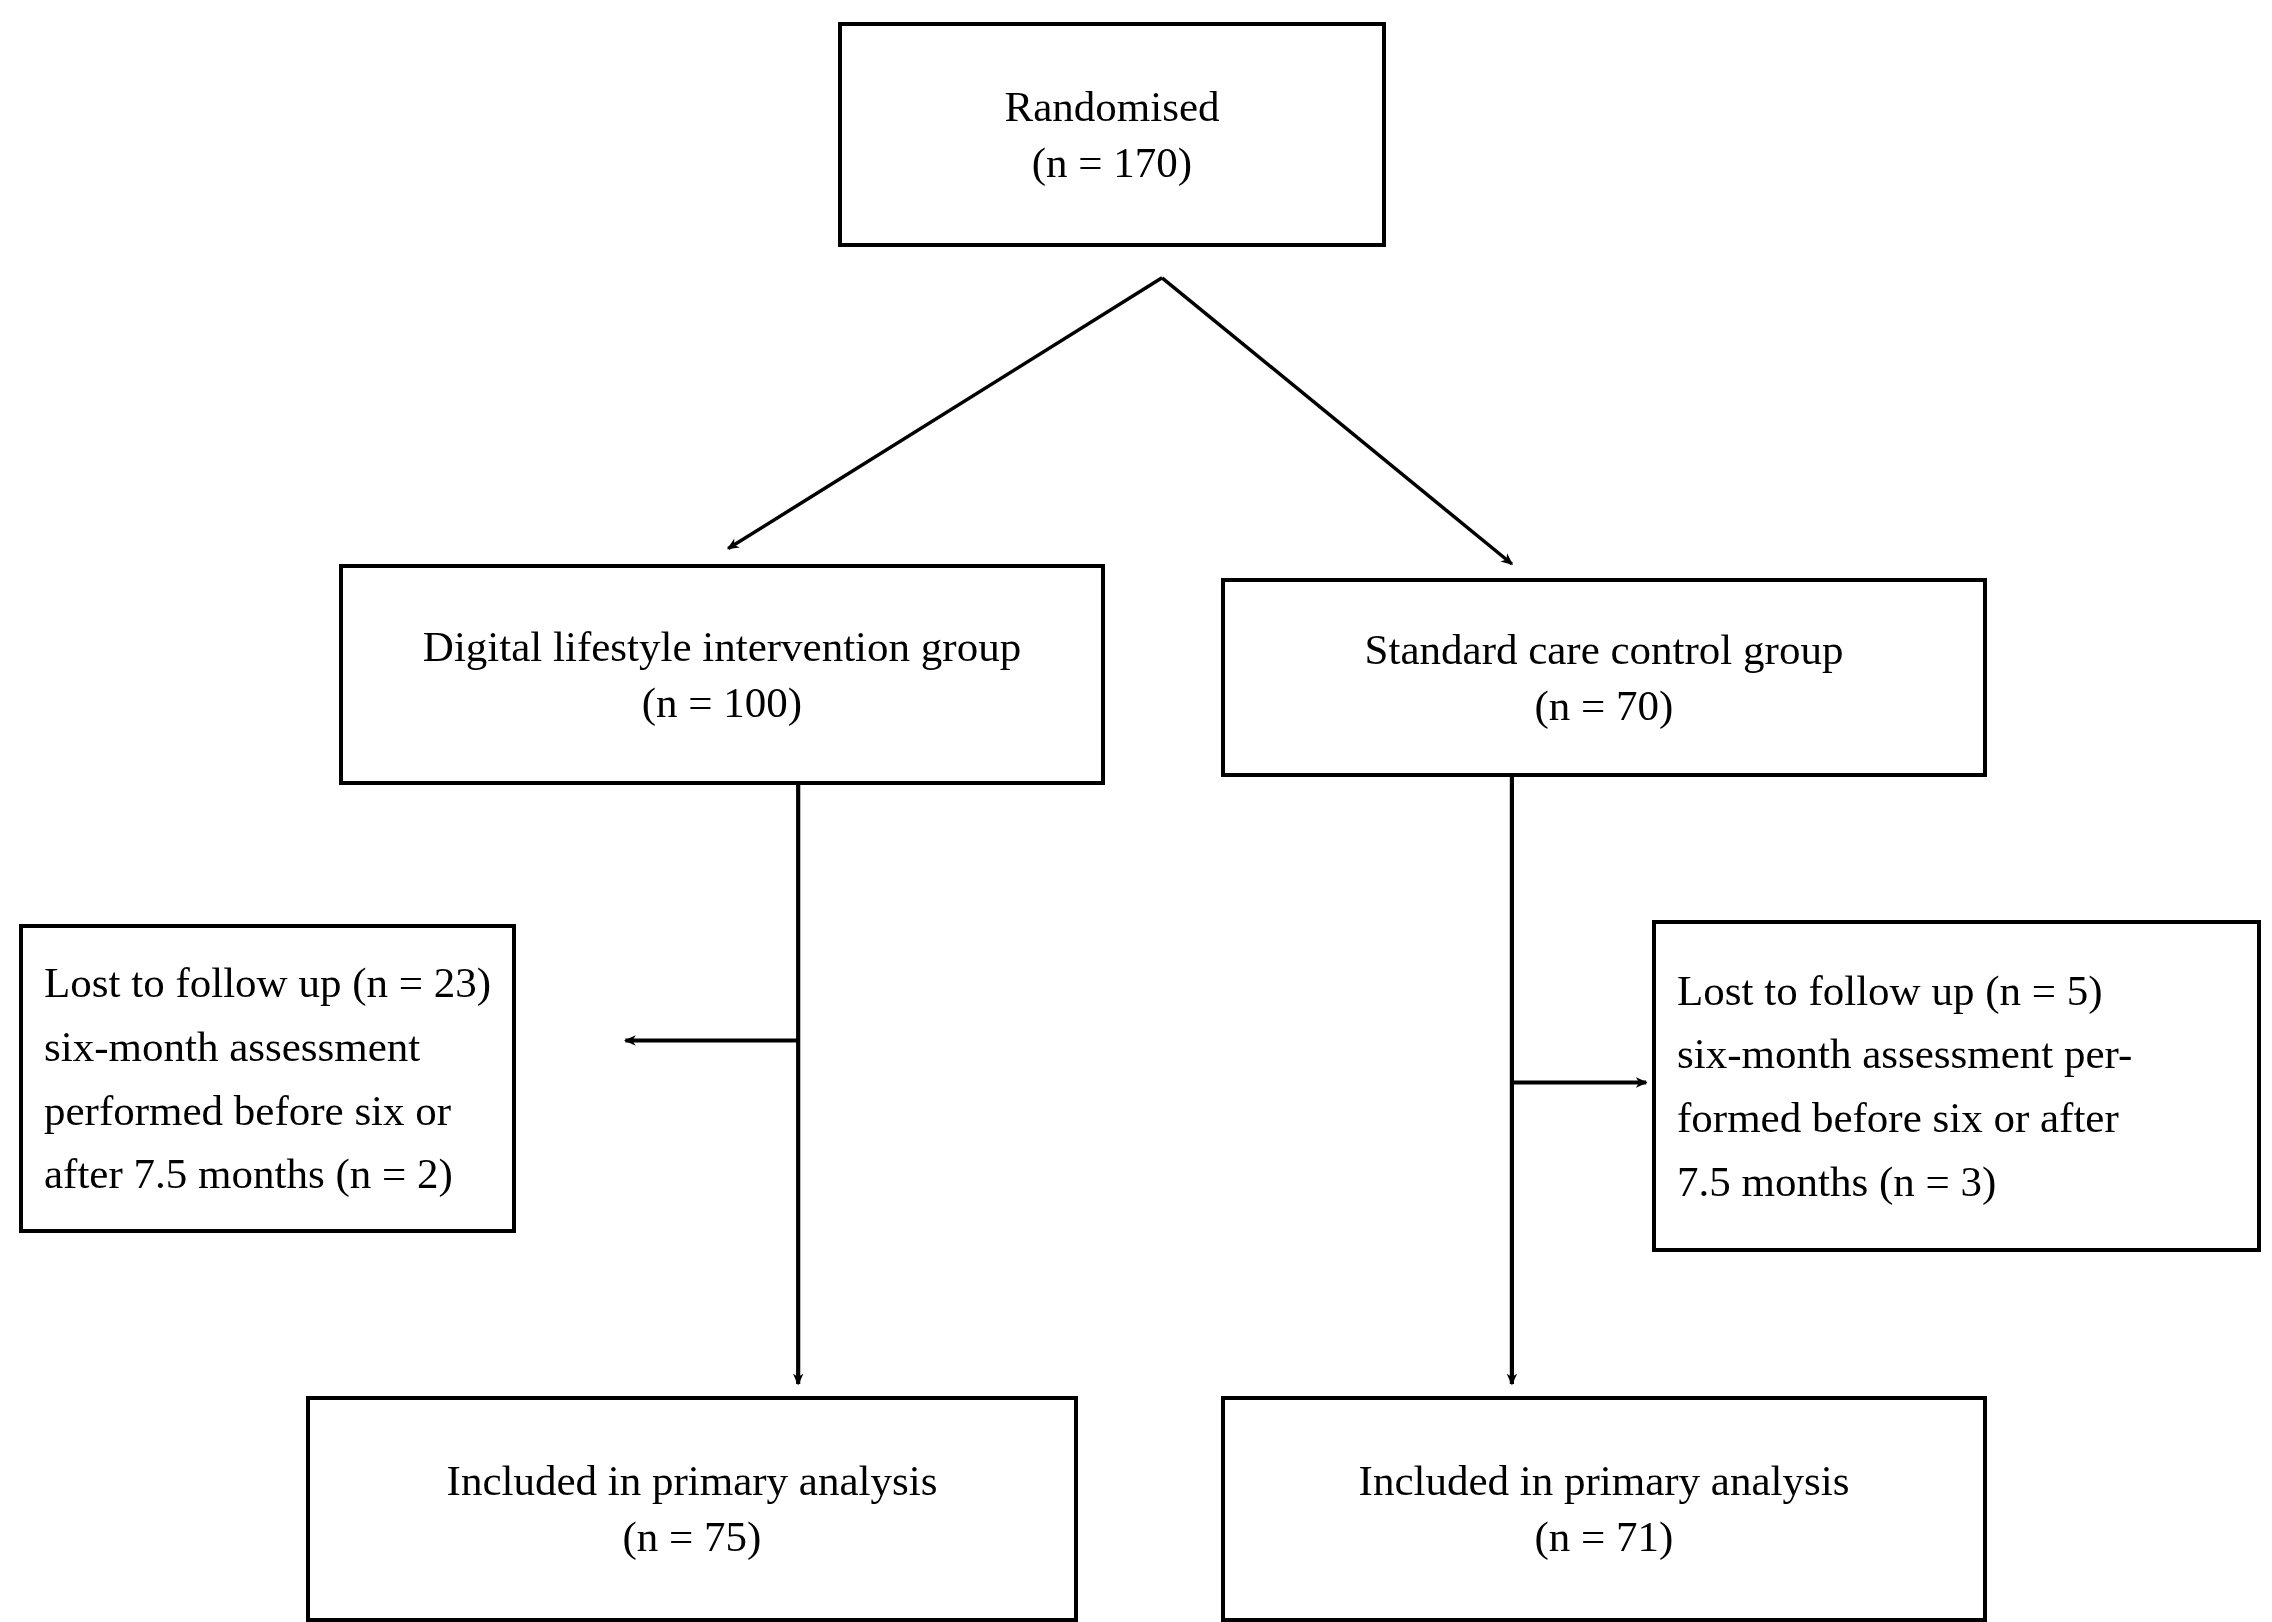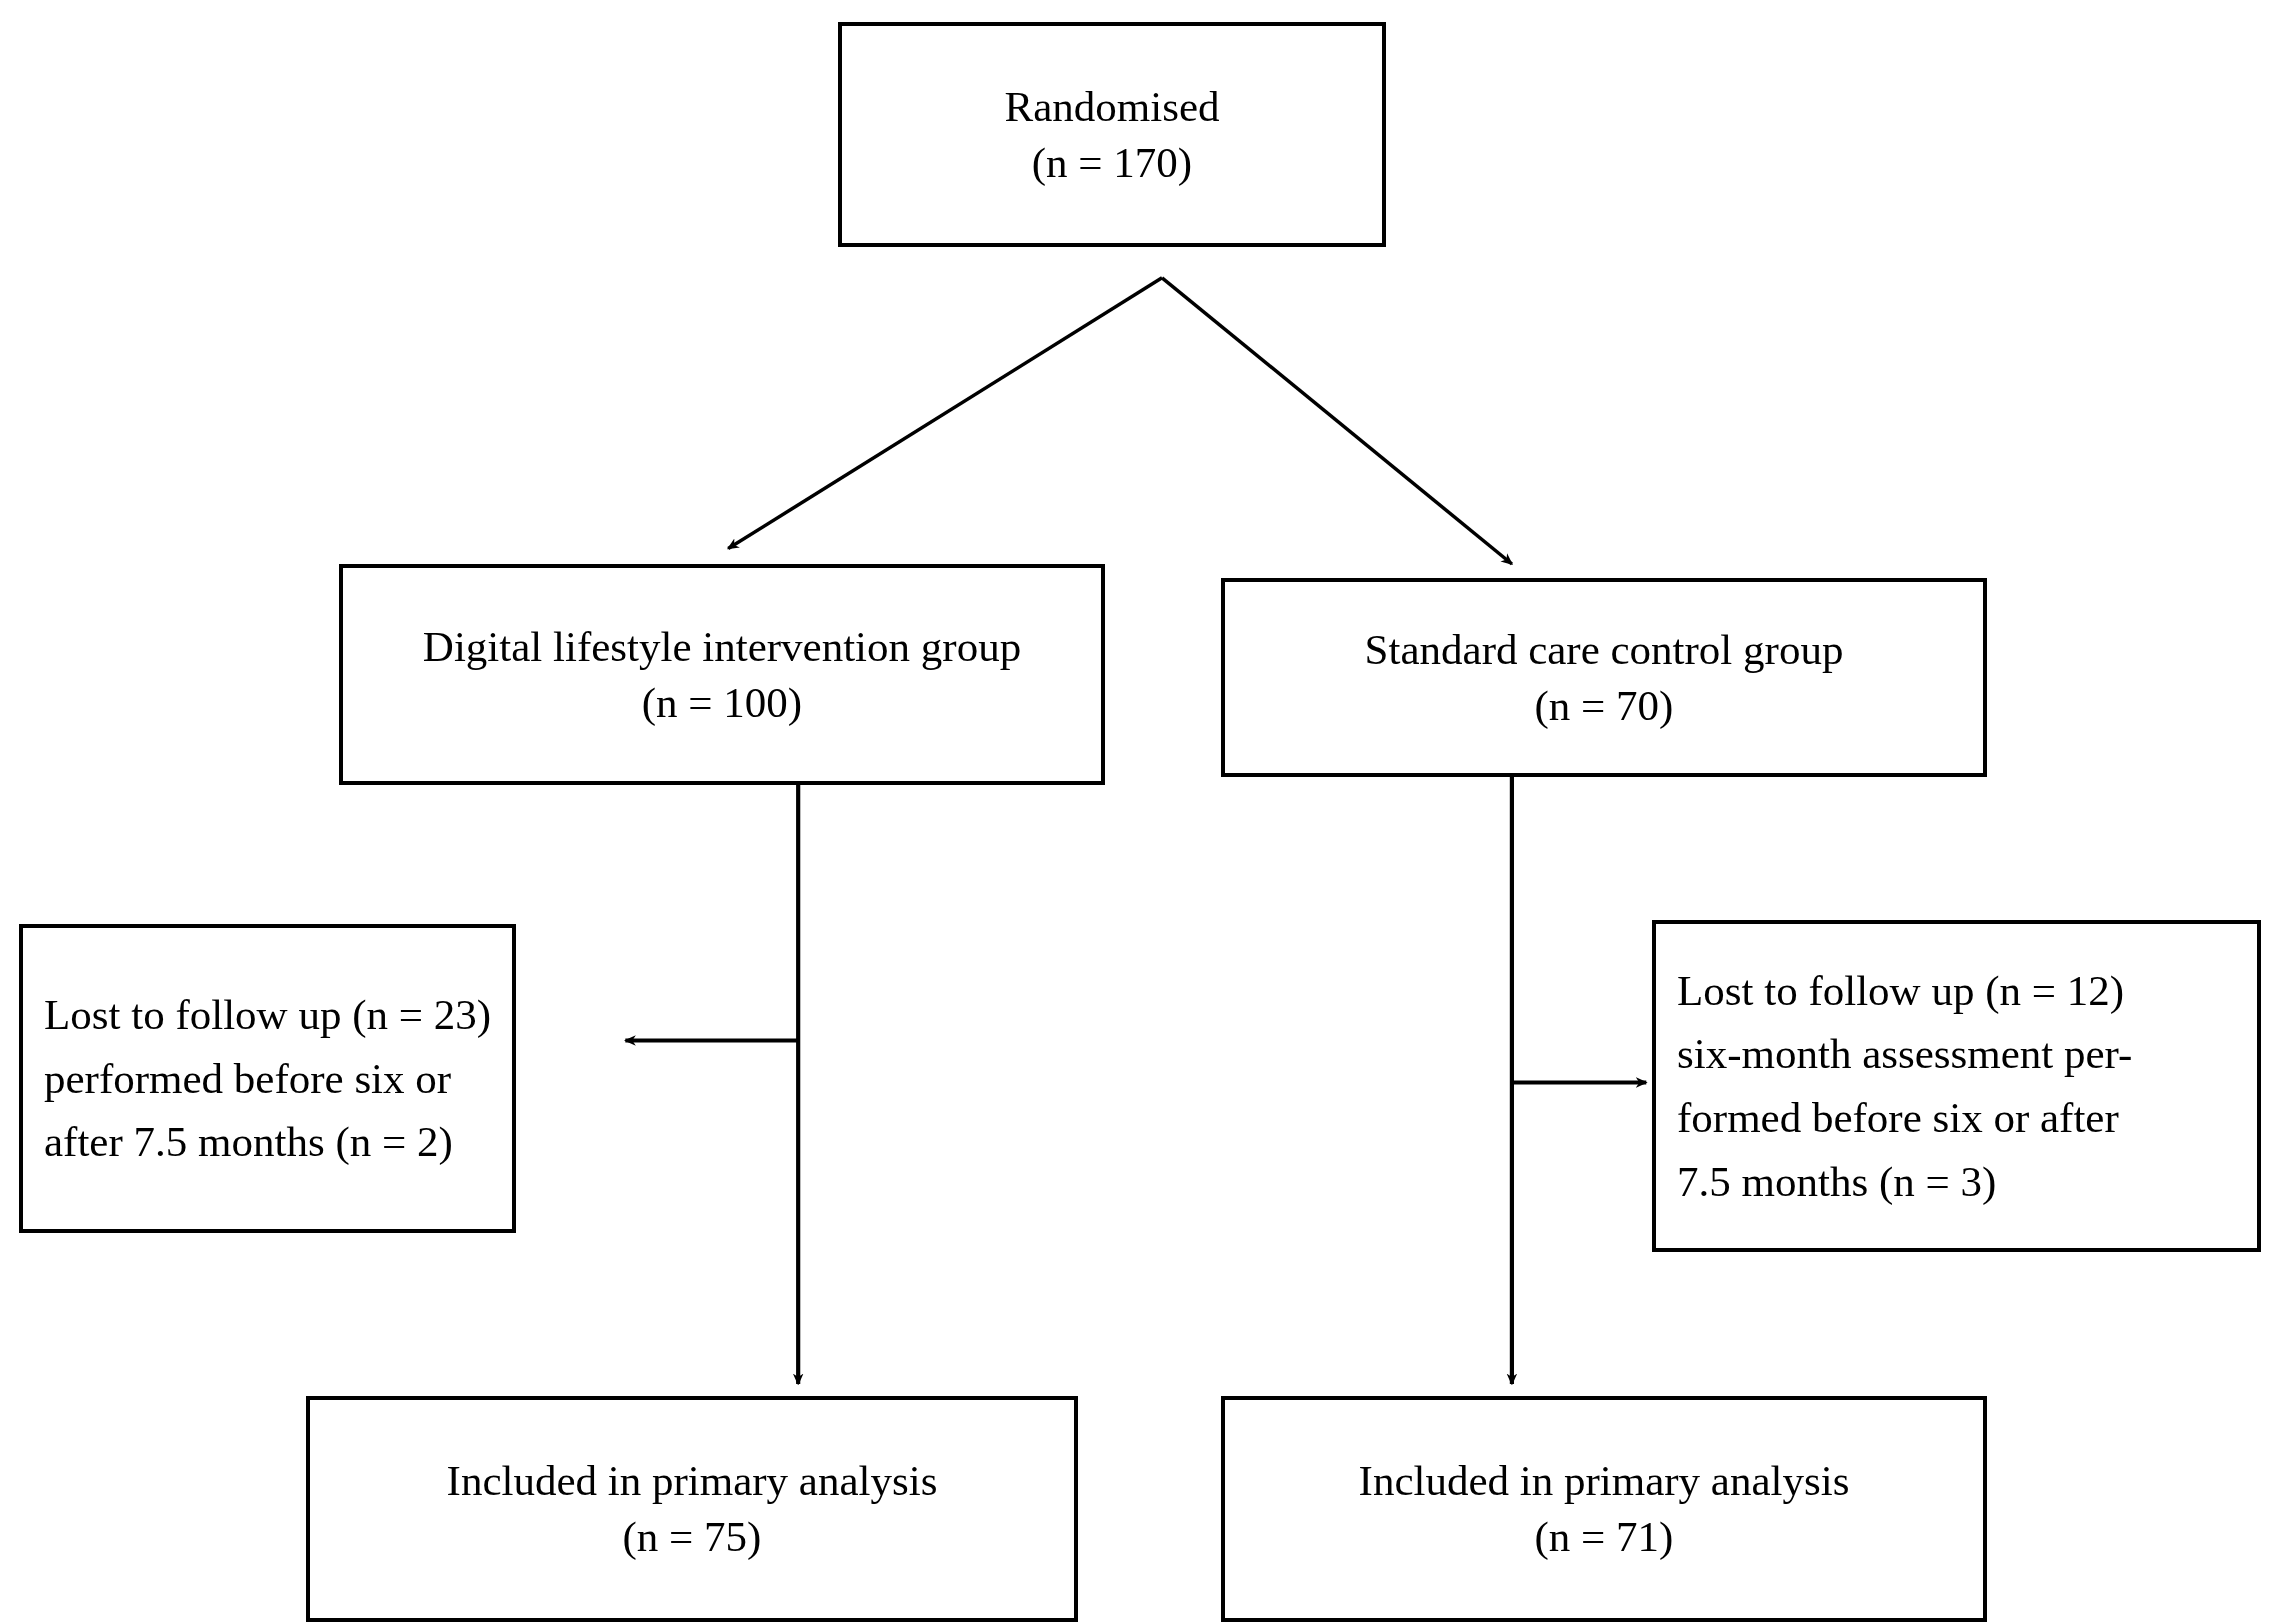--- a/index.html
+++ b/index.html
@@ -116,26 +116,27 @@
     <span class="line">(n = 100)</span>
   </div>
 
   <div class="node centered" id="node-control">
     <span class="line">Standard care control group</span>
     <span class="line">(n = 70)</span>
   </div>
 
   <div class="node lefted" id="node-lost-left">
     <span class="line">Lost to follow up (n = 23)</span>
+    <span class="line">six-month assessment</span>
     <span class="line">performed before six or</span>
     <span class="line">after 7.5 months (n = 2)</span>
   </div>
 
   <div class="node lefted" id="node-lost-right">
-    <span class="line">Lost to follow up (n = 12)</span>
+    <span class="line">Lost to follow up (n = 5)</span>
     <span class="line">six-month assessment per-</span>
     <span class="line">formed before six or after</span>
     <span class="line">7.5 months (n = 3)</span>
   </div>
 
   <div class="node centered" id="node-analysis-left">
     <span class="line">Included in primary analysis</span>
     <span class="line">(n = 75)</span>
   </div>
 

